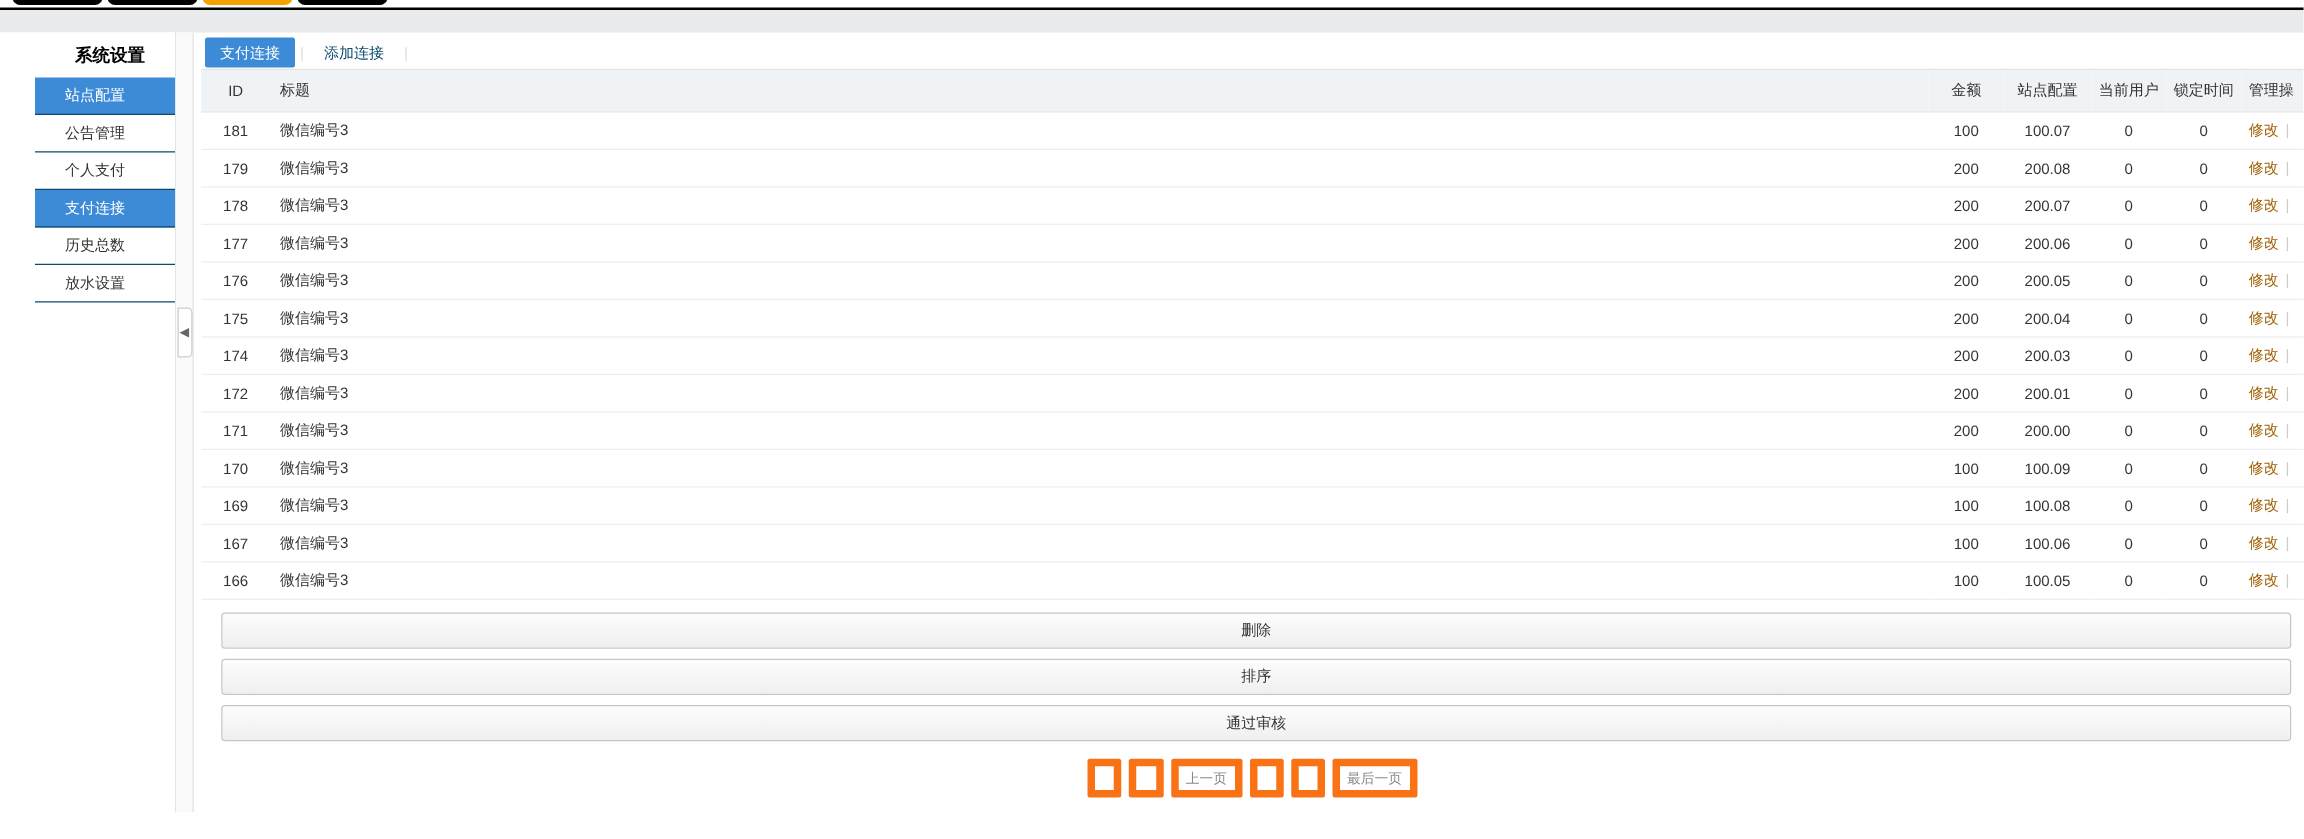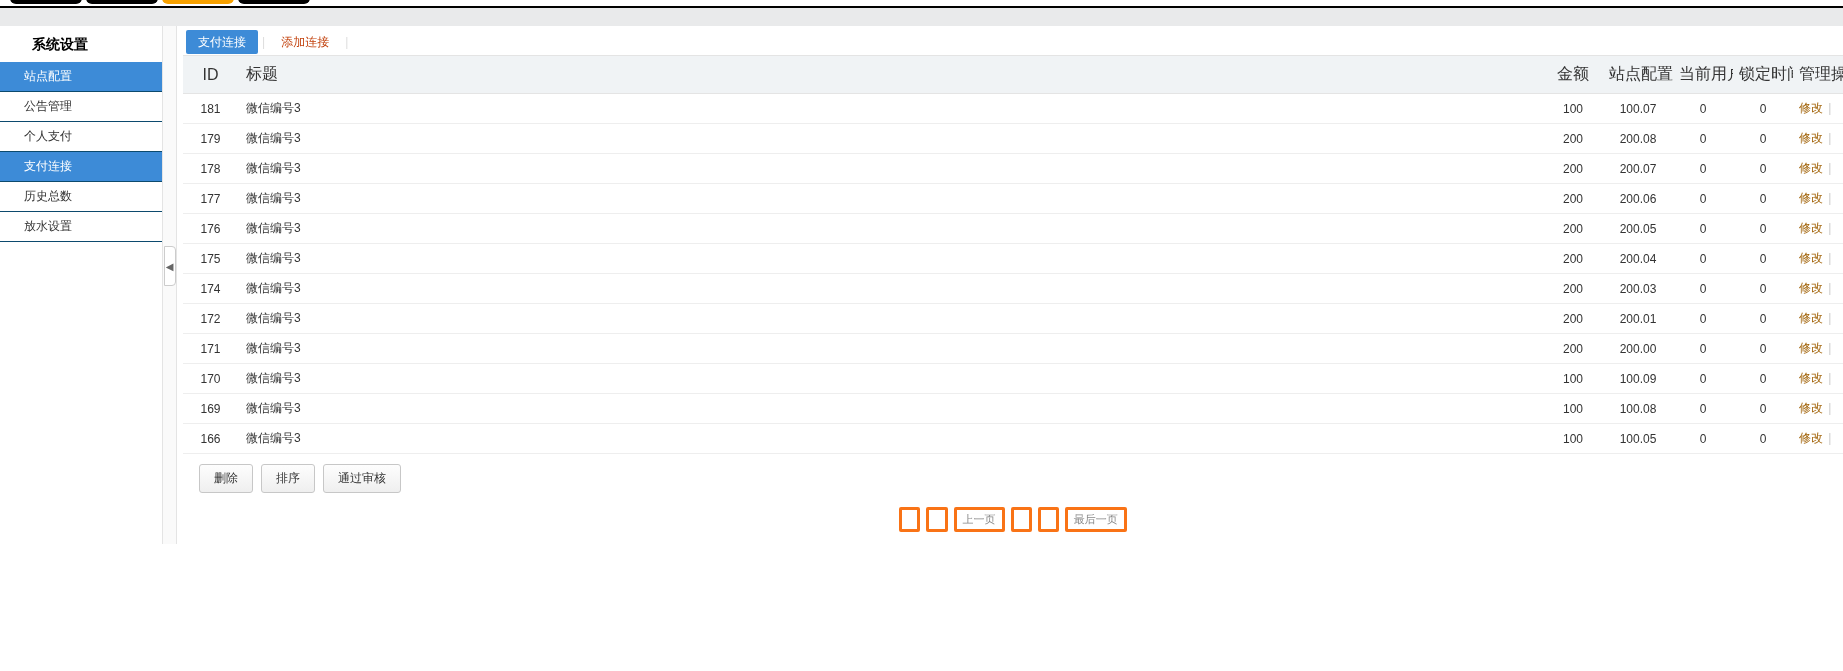--- a/index.html
+++ b/index.html
@@ -31,24 +31,25 @@
     .top-tab.orange { background: #f7a100; }
     .gray-strip {
       height: 18px;
       background: #e9eaeb;
     }
     .layout {
       display: flex;
       align-items: stretch;
     }
     .sidebar {
-      width: 163px;
+      width: 141px;
       background: #fff;
       border-right: 1px solid #e4e4e4;
       flex-shrink: 0;
+      padding-left: 28px;
     }
     .sidebar-title {
       padding: 10px 14px 8px 32px;
       font-size: 14px;
       font-weight: bold;
       color: #000;
     }
     .sidebar-item {
       display: block;
       padding: 6px 14px 6px 24px;
@@ -94,21 +95,21 @@
     .tabs-row {
       display: flex;
       align-items: center;
       padding-left: 3px;
       margin-bottom: 4px;
     }
     .tab {
       padding: 5px 12px;
       font-size: 12px;
       cursor: pointer;
-      color: #c2410c;
+      color: #0c4a6e;
     }
     .tab.active {
       background: #3d8bd7;
       color: #fff;
       border-radius: 2px;
     }
     .tab-sep {
       color: #ddd;
       padding: 0 4px;
     }
@@ -118,21 +119,21 @@
     table {
       width: 100%;
       border-collapse: collapse;
       table-layout: fixed;
     }
     thead th {
       background: #f0f3f5;
       font-weight: normal;
       color: #333;
       padding: 8px 6px;
-      font-size: 16px;
+      font-size: 12px;
       border-bottom: 1px solid #e4e4e4;
       text-align: center;
       white-space: nowrap;
       overflow: hidden;
     }
     tbody td {
       padding: 6px 6px;
       border-bottom: 1px solid #eee;
       font-size: 12px;
       text-align: center;
@@ -145,40 +146,41 @@
     .col-tail { width: 70px; }
     .col-user { width: 60px; }
     .col-lock { width: 60px; }
     .col-ops { width: 50px; text-align: left !important; }
     .op-link { color: #a16207; cursor: pointer; }
     .op-sep { color: #ccc; padding: 0 2px; }
     .footer-actions {
       padding: 10px 10px 6px 16px;
       display: flex;
       gap: 8px;
+      flex-direction: column;
     }
     .btn {
       padding: 5px 14px;
       border: 1px solid #c7c7c7;
       background: linear-gradient(#fdfdfd, #efefef);
       border-radius: 3px;
       font-size: 12px;
       color: #333;
       cursor: pointer;
     }
     .pager-placeholder {
       display: flex;
       justify-content: center;
       gap: 6px;
       padding: 8px 0 2px 0;
       font-size: 11px;
       color: #888;
     }
     .pager-placeholder span {
-      border: 3px solid #f97316;
+      border: 6px solid #f97316;
       padding: 2px 6px;
       border-radius: 2px;
       background: #fff;
     }
   </style>
 </head>
 <body>
 
 <div class="top-bar">
   <div class="top-tabs">
@@ -328,20 +330,29 @@
             <tr>
               <td class="col-id">169</td>
               <td class="col-title">微信编号3</td>
               <td>100</td>
               <td>100.08</td>
               <td>0</td>
               <td>0</td>
               <td class="col-ops"><span class="op-link">修改</span><span class="op-sep"> | </span></td>
             </tr>
             <tr>
+              <td class="col-id">167</td>
+              <td class="col-title">微信编号3</td>
+              <td>100</td>
+              <td>100.06</td>
+              <td>0</td>
+              <td>0</td>
+              <td class="col-ops"><span class="op-link">修改</span><span class="op-sep"> | </span></td>
+            </tr>
+            <tr>
               <td class="col-id">166</td>
               <td class="col-title">微信编号3</td>
               <td>100</td>
               <td>100.05</td>
               <td>0</td>
               <td>0</td>
               <td class="col-ops"><span class="op-link">修改</span><span class="op-sep"> | </span></td>
             </tr>
           </tbody>
       </table>

